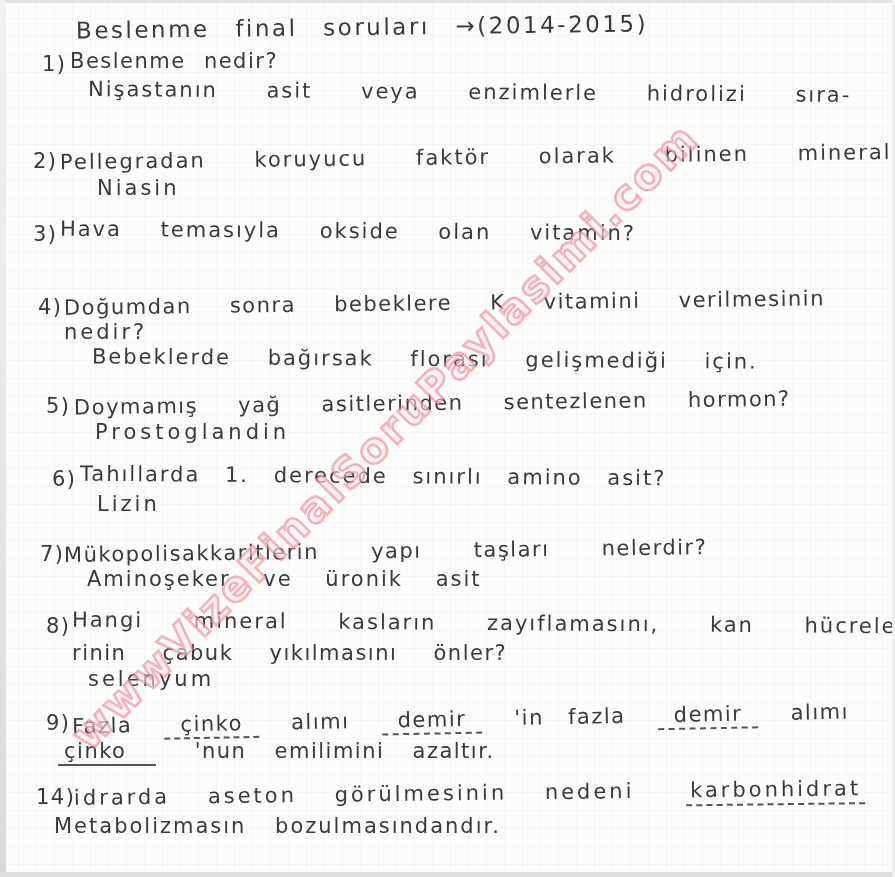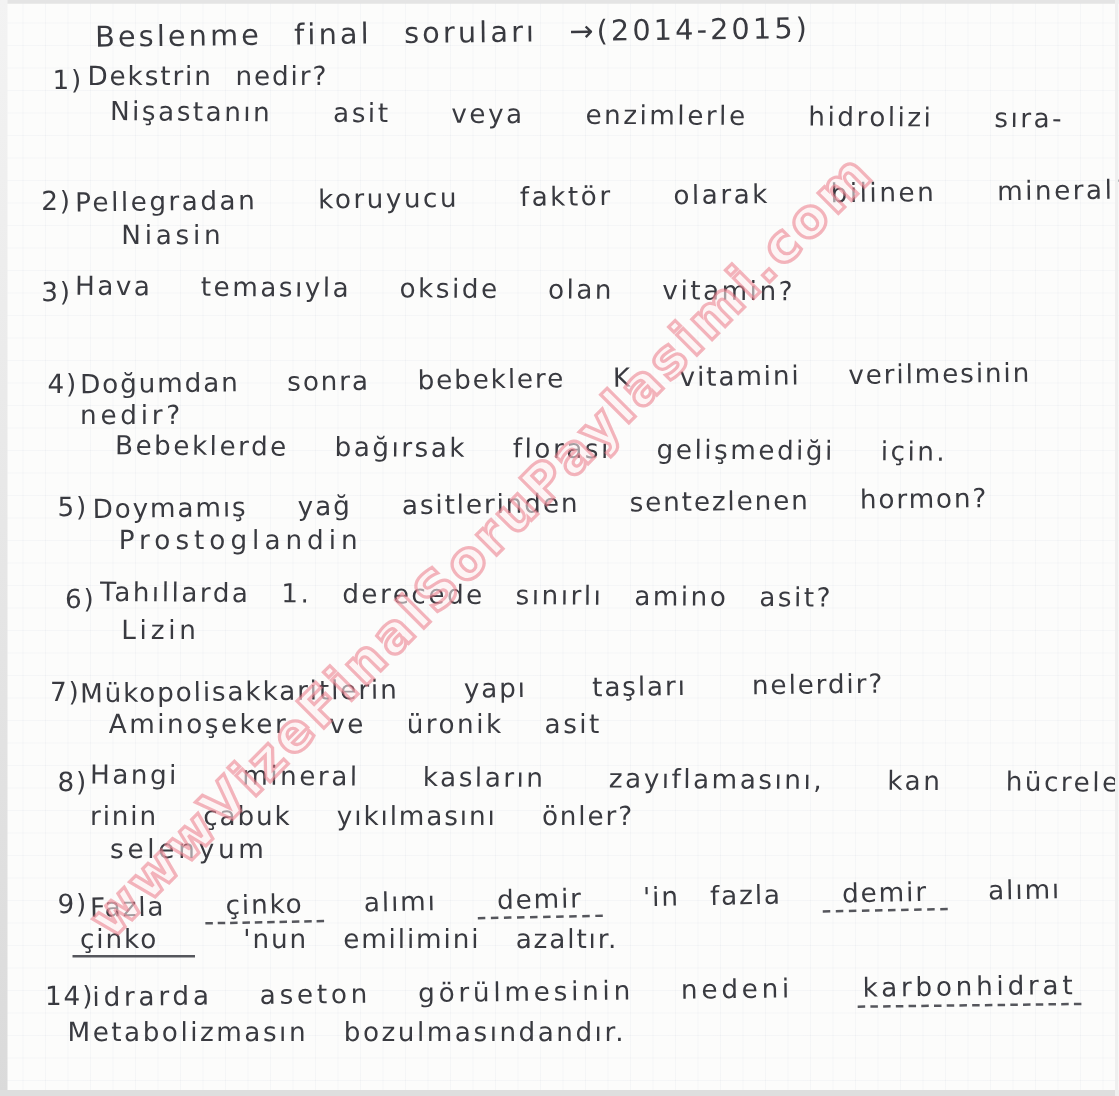--- a/index.html
+++ b/index.html
@@ -83,21 +83,21 @@
   <div class="edge-top"></div>
   <div class="edge-left"></div>
   <div class="edge-bottom"></div>
   <div class="edge-right"></div>
 
   <div class="watermark">wwwVizeFinalSoruPaylasimi.com</div>
 
   <div class="line title rA" style="left:76px; top:14px">Beslenme final soruları →(2014-2015)</div>
 
   <div class="line num" style="left:42px; top:52px">1)</div>
-  <div class="line ws10" style="left:70px; top:49px">Dekstrin nedir?</div>
+  <div class="line ws10" style="left:70px; top:49px">Beslenme nedir?</div>
   <div class="line ws40 ls2 rB" style="left:88px; top:80px">Nişastanın asit veya enzimlerle hidrolizi sıra-</div>
 
   <div class="line num" style="left:33px; top:149px">2)</div>
   <div class="line ws40 ls2 rA" style="left:60px; top:145px">Pellegradan koruyucu faktör olarak bilinen mineral?</div>
   <div class="line ls3" style="left:97px; top:176px">Niasin</div>
 
   <div class="line num" style="left:33px; top:222px">3)</div>
   <div class="line ws30 ls2 rB" style="left:60px; top:219px">Hava temasıyla okside olan vitamin?</div>
 
   <div class="line num" style="left:38px; top:295px">4)</div>

